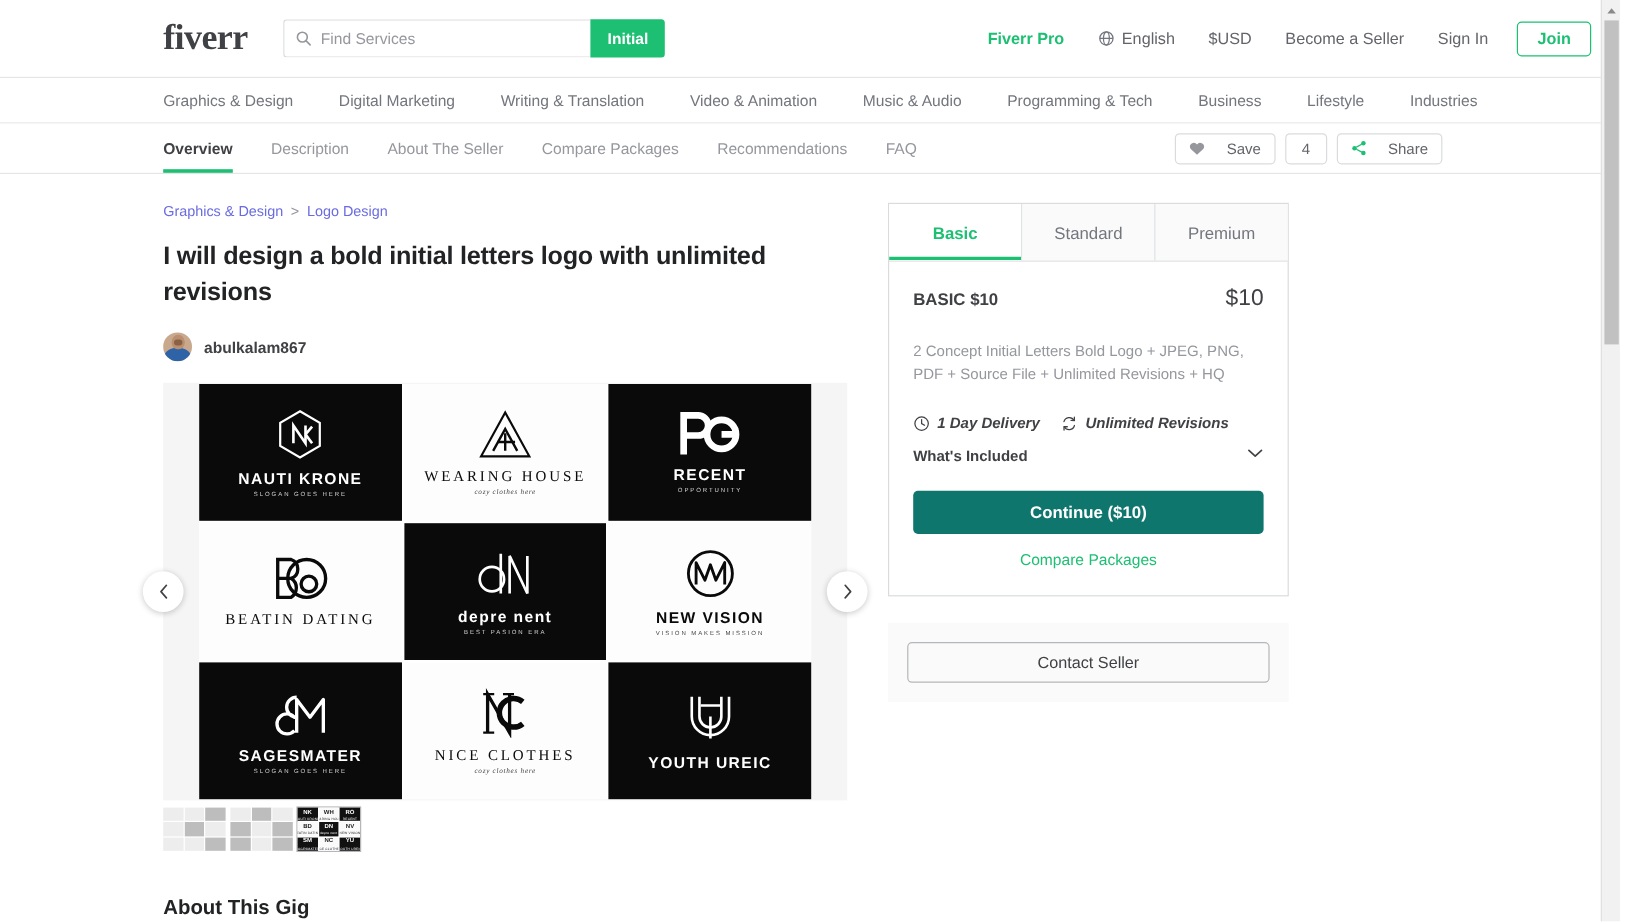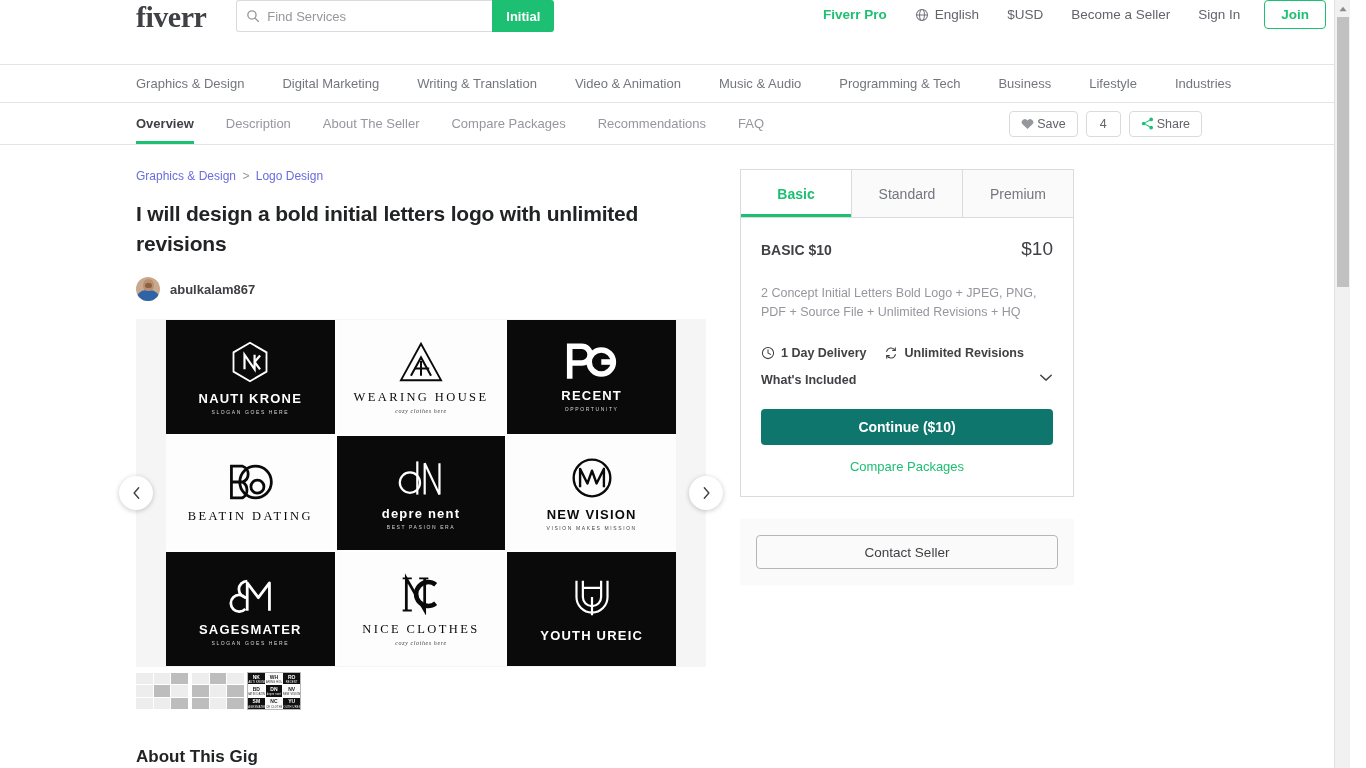--- a/index.html
+++ b/index.html
@@ -8,21 +8,21 @@
     overflow: hidden;
     background: #fff;
     font-family: "Liberation Sans", sans-serif;
     color: #404145;
   }
   .page { width: 1350px; height: 768px; position: relative; overflow: hidden; }
 
   
   .topbar {
     height: 65px;
-    display: flex; align-items: flex-start;
+    display: flex; align-items: center;
     padding: 0 0 0 136px;
     border-bottom: 1px solid #e4e5e7;
     background: #fff;
   }
   .logo {
     font-family: "Liberation Serif", serif;
     font-size: 30px; font-weight: bold; color: #404145;
     letter-spacing: -0.5px;
     margin-right: 30px;
   }
@@ -82,21 +82,21 @@
   .subnav .tabs { display: flex; align-items: stretch; gap: 0; }
   .subnav .tab {
     display: flex; align-items: center;
     font-size: 13px; color: #95979d; text-decoration: none;
     margin-right: 32px; border-bottom: 3px solid transparent;
     padding-top: 2px; white-space: nowrap;
   }
   .subnav .tab.active { color: #404145; font-weight: bold; border-bottom-color: #1dbf73; }
   .subactions { margin-left: auto; display: flex; align-items: center; gap: 8px; padding-right: 12px; }
   .pill {
-    display: flex; align-items: center; gap: 3px;
+    display: flex; align-items: center; gap: 18px;
     border: 1px solid #dadbdd; border-radius: 4px;
     height: 26px; padding: 0 11px; background: #fff;
     font-size: 12.5px; color: #62646a; cursor: pointer;
   }
   .pill.count { padding: 0 13px; color: #62646a; }
 
   
   .main { display: flex; padding: 0 136px; }
   .left { width: 572px; padding-top: 24px; }
   .crumb { font-size: 12px; color: #7a7ddd; margin-bottom: 16px; }
@@ -182,21 +182,21 @@
   .pkgtab:last-child { border-right: none; }
   .pkgtab.active {
     background: #fff; color: #1dbf73; font-weight: bold;
     box-shadow: inset 0 -3px 0 #1dbf73;
   }
   .pkgbody { padding: 20px 20px 22px; }
   .pkgrow { display: flex; align-items: baseline; justify-content: space-between; }
   .pkgname { font-size: 14px; font-weight: bold; color: #404145; }
   .pkgprice { font-size: 19px; color: #404145; }
   .pkgdesc { font-size: 12.5px; line-height: 19px; color: #95979d; margin-top: 24px; }
-  .meta { display: flex; align-items: center; gap: 18px; margin-top: 24px; }
+  .meta { display: flex; align-items: center; gap: 18px; margin-top: 24px; font-style: italic; }
   .metaitem { display: flex; align-items: center; gap: 6px; font-size: 12.5px; font-weight: bold; color: #404145; }
   .included {
     display: flex; align-items: flex-start; justify-content: space-between;
     margin-top: 13px; font-size: 12.5px; font-weight: bold; color: #404145; cursor: pointer;
   }
   .continue {
     width: 100%; height: 36px; margin-top: 22px;
     background: #0f766e; color: #fff; border: none; border-radius: 4px;
     font-size: 14px; font-weight: bold; cursor: pointer;
     font-family: "Liberation Sans", sans-serif;

